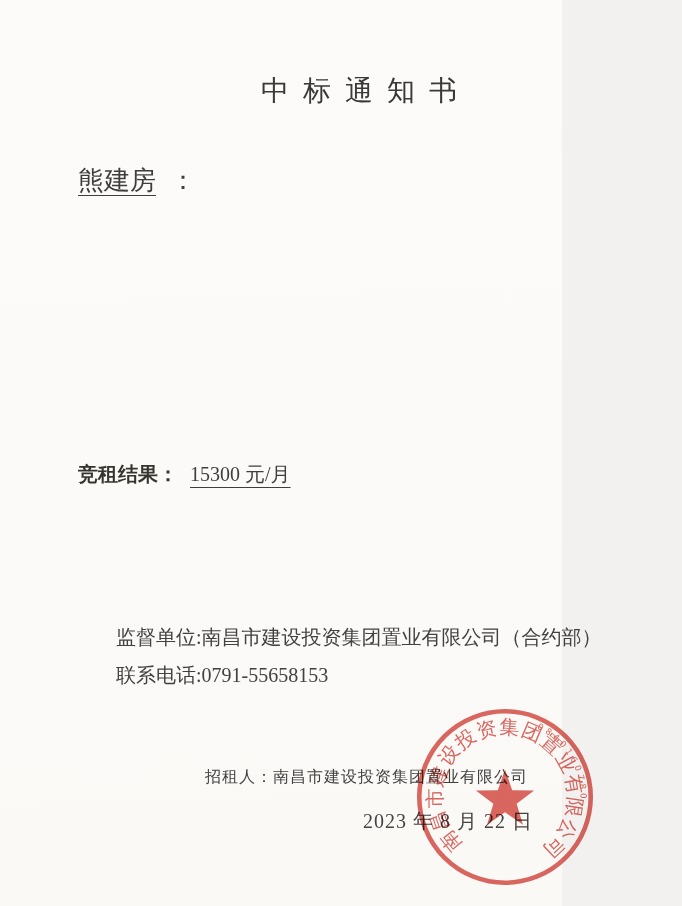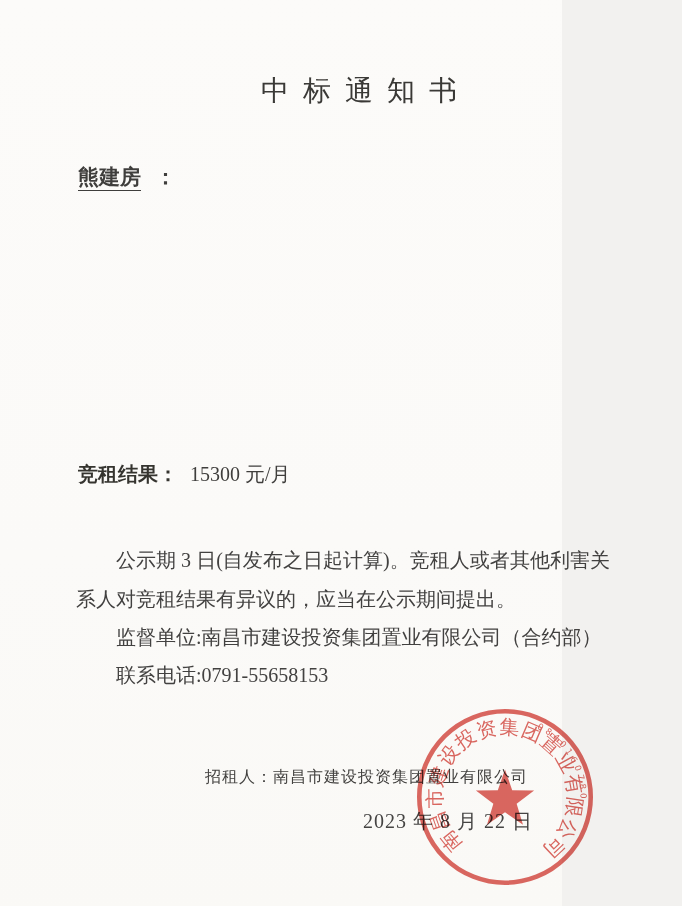--- a/index.html
+++ b/index.html
@@ -20,22 +20,21 @@
     text-align:center;
     font-size:28px;
     letter-spacing:14px;
     padding-left:14px;
     box-sizing:border-box;
     transform:translateX(18px);
     color:#3a3936;
   }
   .recipient{
     position:absolute;top:163px;left:78px;
-    font-size:21px;
-    font-weight:bold;
+    font-size:26px;
   }
   .recipient .name{
     text-decoration:underline;
     text-decoration-thickness:1px;
     text-underline-offset:6px;
     padding-right:14px;
   }
   .body-text{
     position:absolute;left:76px;width:534px;
     font-size:20px;line-height:38.5px;
@@ -48,20 +47,21 @@
     text-decoration:underline;
     text-decoration-thickness:1.2px;
     text-underline-offset:6px;
   }
   .result-line{
     position:absolute;top:461px;left:78px;
     font-size:20px;
   }
   .result-line .label{font-weight:bold;color:#35342f;}
   .result-line .value{
+    text-decoration:underline;
     text-decoration-thickness:1px;
     text-underline-offset:6px;
     padding:0 16px 0 12px;
   }
   .para2{top:541px;text-indent:40px;}
   .indent-line{padding-left:40px;font-family:Liberation Serif, serif;}
   .signer-line{
     position:absolute;top:767px;left:205px;
     font-size:16px;letter-spacing:1px;
     color:#42413f;
@@ -88,21 +88,20 @@
 
   <div class="recipient">
     <span class="name">熊建房</span><span>：</span>
   </div>
 
 
   <div class="result-line">
     <span class="label">竞租结果：</span><span class="value">15300 元/月</span>
   </div>
 
-  <div class="body-text para2">公示期 3 日(自发布之日起计算)。竞租人或者其他利害关系人对竞租结果有异议的，应当在公示期间提出。</div>
 
   <div class="body-text indent-line" style="top:618px">监督单位:南昌市建设投资集团置业有限公司（合约部）</div>
 
   <div class="body-text indent-line" style="top:656px">联系电话:0791-55658153</div>
 
   <div class="signer-line">
     <span>招租人：</span><span>南昌市建设投资集团置业有限公司</span>
   </div>
 
   <div class="date-line">2023 年 8 月 22 日</div>

